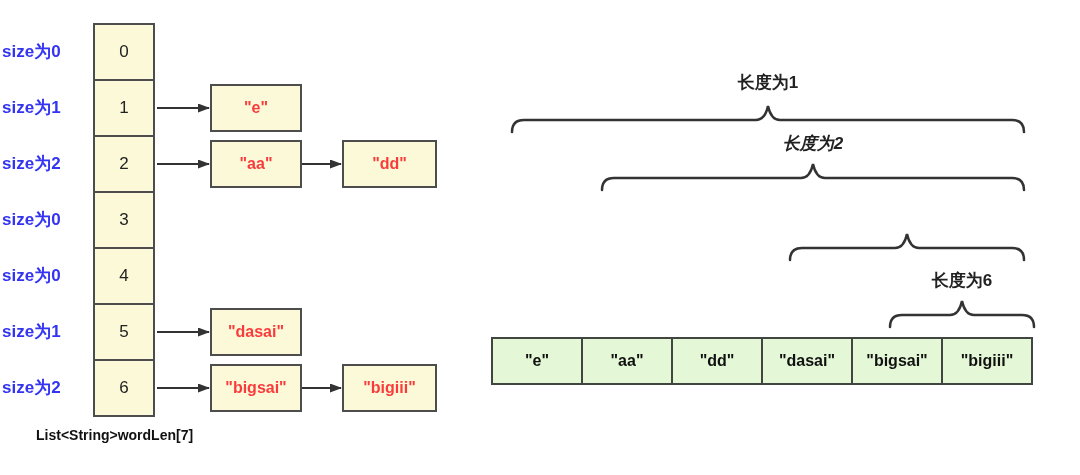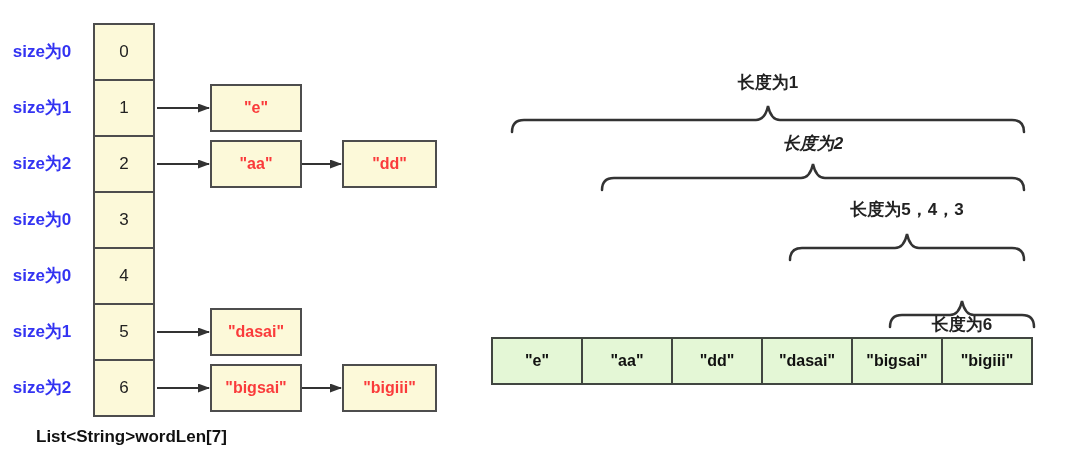--- a/index.html
+++ b/index.html
@@ -1,31 +1,31 @@
 <!DOCTYPE html>
 <html style="--yellow: #fcf9d9; --border: #4d4d4d; --blue: #3333f2; --red: #fa3b3b; --green: #e4f7d6; --green-border: #414641; --line: #333333;"><head>
 <meta charset="utf-8">
 <style>
   html,body{margin:0;padding:0;background:#fff;}
   body{width:1080px;height:475px;font-family:"Liberation Sans","DejaVu Sans",sans-serif;}
   #canvas{position:relative;width:1080px;height:475px;background:#fff;overflow:hidden;}
   #connector-layer{position:absolute;left:0;top:0;width:1080px;height:475px;}
 
   
-  .size-label{position:absolute;left:2px;width:80px;text-align:center;height:22px;line-height:22px;
+  .size-label{position:absolute;left:2px;width:80px;text-align:left;height:22px;line-height:22px;
     font-size:17px;font-weight:700;color:var(--blue);}
   #bucket-column{position:absolute;left:93px;top:23px;width:62px;box-sizing:border-box;
     border:2px solid var(--border);background:var(--yellow);}
   .bucket-cell{height:54px;border-bottom:2px solid var(--border);display:flex;align-items:center;
     justify-content:center;font-size:17px;color:#222;}
   .bucket-cell:last-child{border-bottom:none;}
   .string-node{position:absolute;box-sizing:border-box;background:var(--yellow);
     border:2px solid var(--border);display:flex;align-items:center;justify-content:center;
     font-size:16px;font-weight:700;color:var(--red);}
-  .caption{position:absolute;left:36px;top:427px;font-size:17px;font-weight:700;color:#111;}
+  .caption{position:absolute;left:36px;top:427px;font-size:14px;font-weight:700;color:#111;}
 
   
   .brace-label{position:absolute;transform:translateX(-50%);white-space:nowrap;
     font-size:17px;font-weight:700;color:#222;}
   #sorted-row{position:absolute;left:491px;top:337px;display:flex;}
   .sorted-cell{box-sizing:border-box;width:92px;height:48px;margin-left:-2px;
     background:var(--green);border:2px solid var(--green-border);
     display:flex;align-items:center;justify-content:center;
     font-size:16px;font-weight:600;color:#111;}
   .sorted-cell:first-child{margin-left:0;}
@@ -83,15 +83,14 @@
     <div class="string-node" style="left: 342px; top: 140px; width: 95px; height: 48px;">"dd"</div>
     <div class="size-label" style="top: 209px;">size为0</div>
     <div class="size-label" style="top: 265px;">size为0</div>
     <div class="size-label" style="top: 321px;">size为1</div>
     <div class="string-node" style="left: 210px; top: 308px; width: 92px; height: 48px;">"dasai"</div>
     <div class="size-label" style="top: 377px;">size为2</div>
     <div class="string-node" style="left: 210px; top: 364px; width: 92px; height: 48px;">"bigsai"</div>
     <div class="string-node" style="left: 342px; top: 364px; width: 95px; height: 48px;">"bigiii"</div>
     <div class="brace-label" style="left: 768px; top: 71px;">长度为1</div>
     <div class="brace-label" style="left: 813px; top: 132px; font-style: italic;">长度为2</div>
-    <div class="brace-label" style="left: 907px; top: 198px;">长度为5，4，3</div>
-    <div class="brace-label" style="left: 962px; top: 269px; margin-top: 44px;">长度为6</div>
+    <div class="brace-label" style="left: 962px; top: 269px;">长度为6</div>
   </div>
 
 </body></html>

